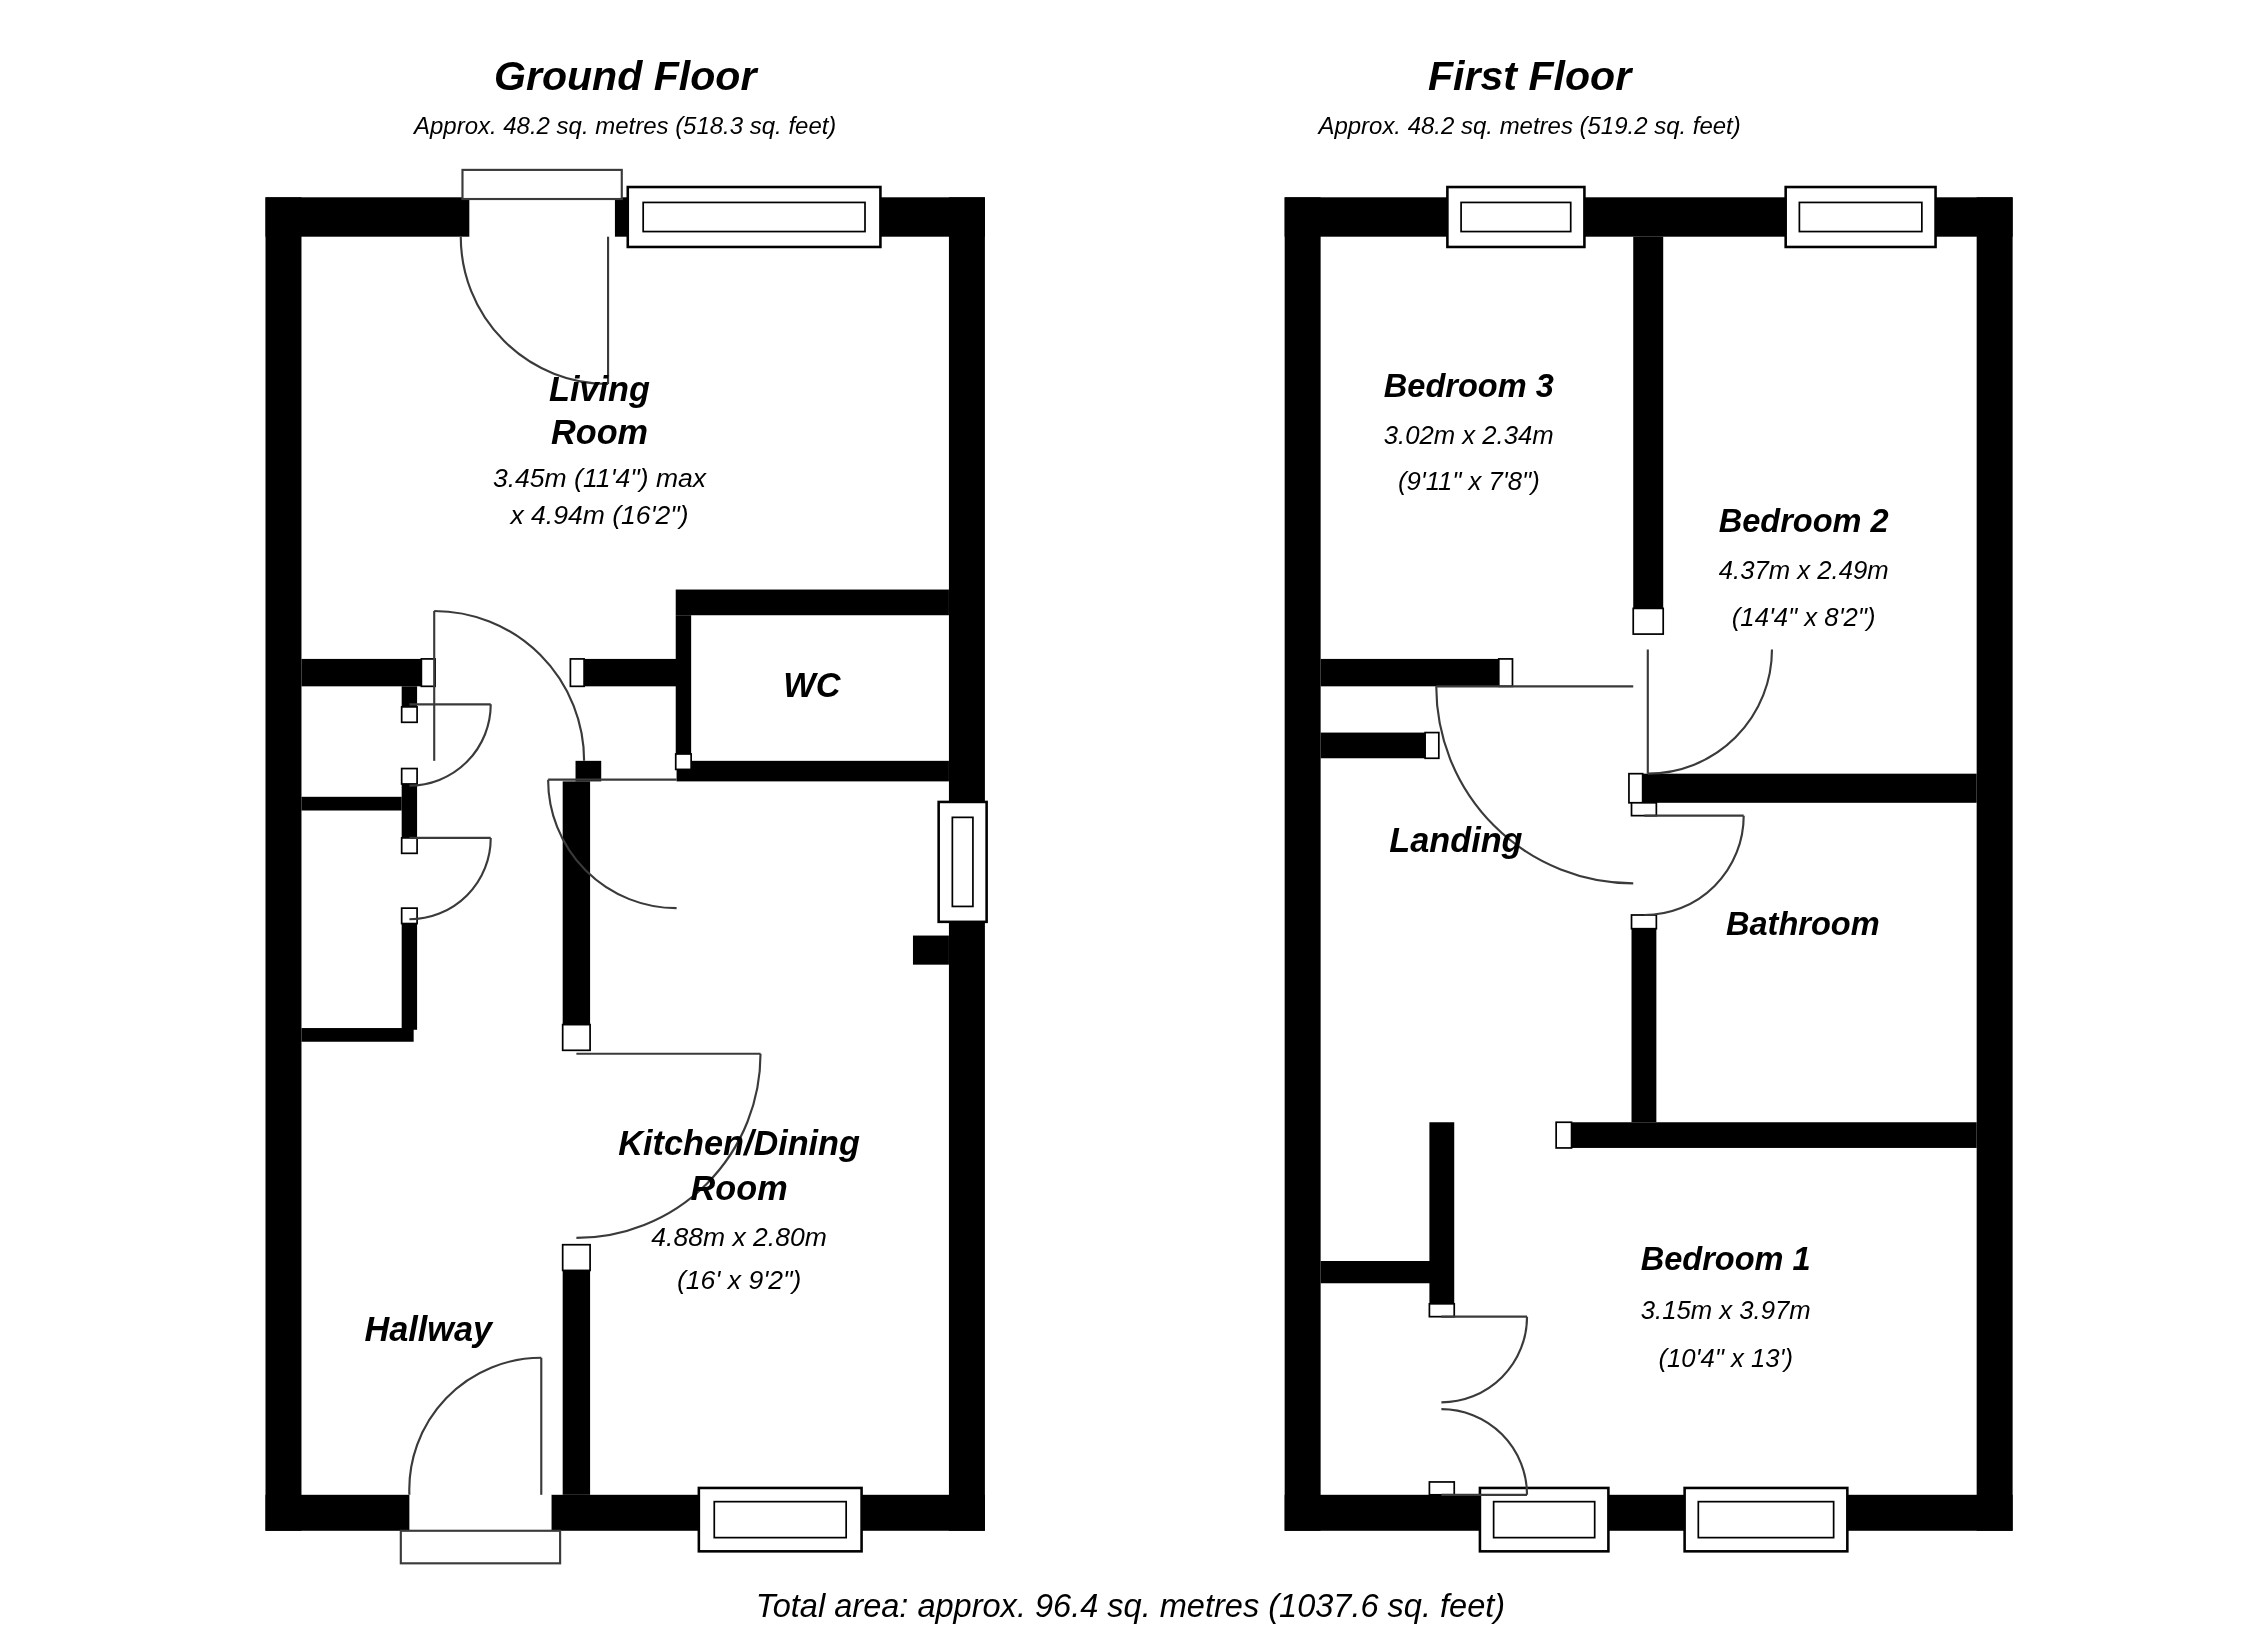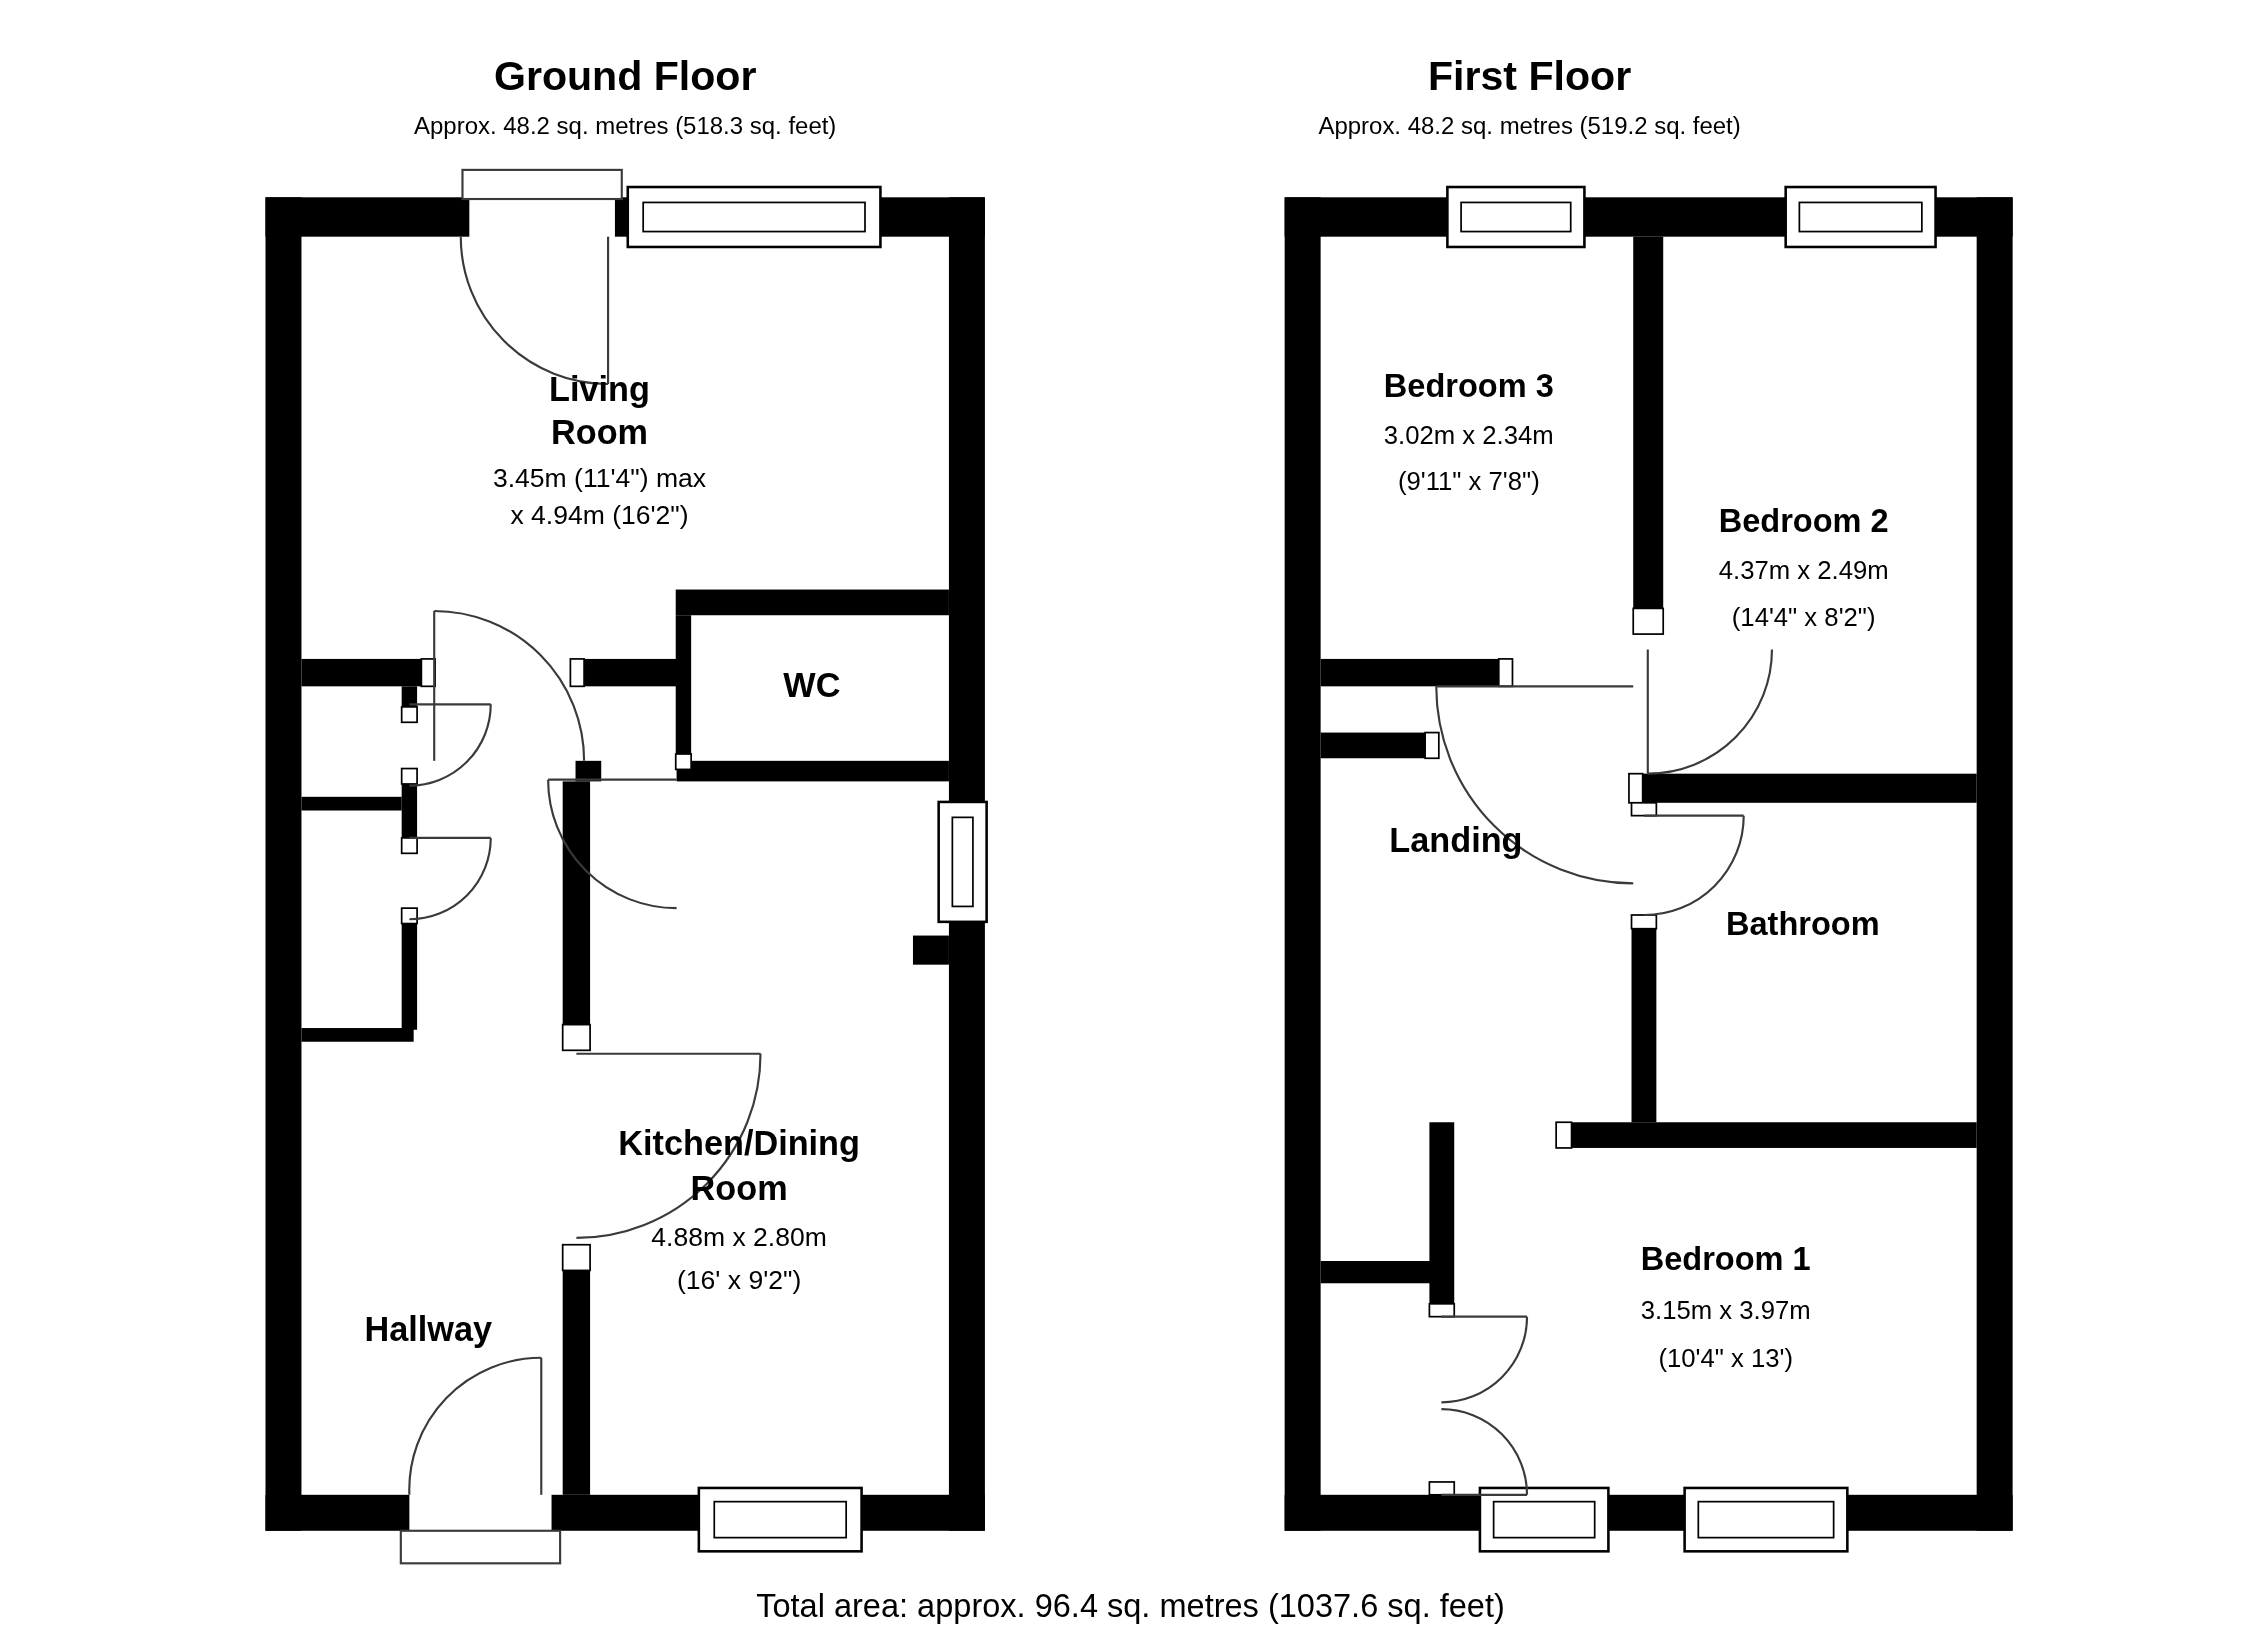--- a/index.html
+++ b/index.html
@@ -6,20 +6,21 @@
     margin: 0;
     padding: 0;
     background: #ffffff;
   }
   .page {
     position: relative;
     width: 2261px;
     height: 1645px;
     background: #ffffff;
     overflow: hidden;
+    font-style: italic;
   }
   svg { display: block; }
   svg text {
     font-family: "Liberation Sans", "DejaVu Sans", sans-serif;
     fill: #000000;
   }
   .floor-title   { font-size: 48px; font-weight: bold; }
   .floor-sub     { font-size: 28px; font-weight: normal; }
   .room-name     { font-size: 40px; font-weight: bold; }
   .room-name-sm  { font-size: 38px; font-weight: bold; }

